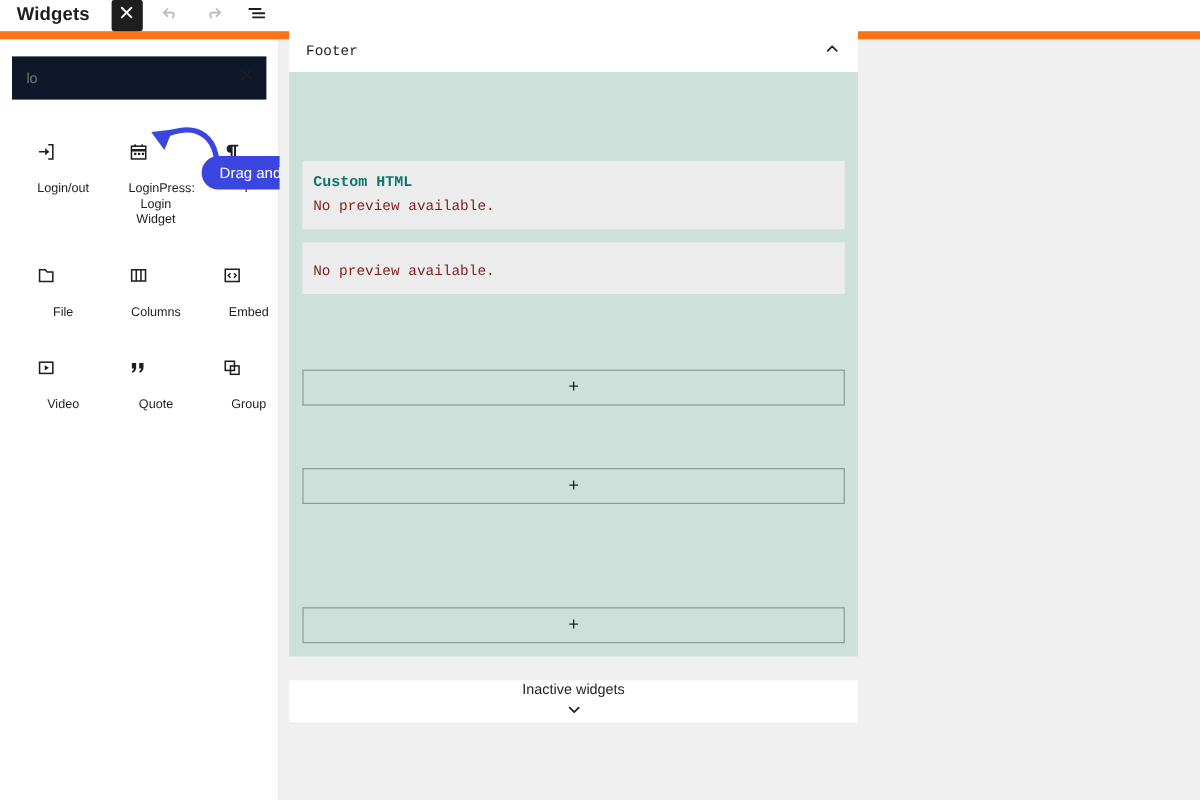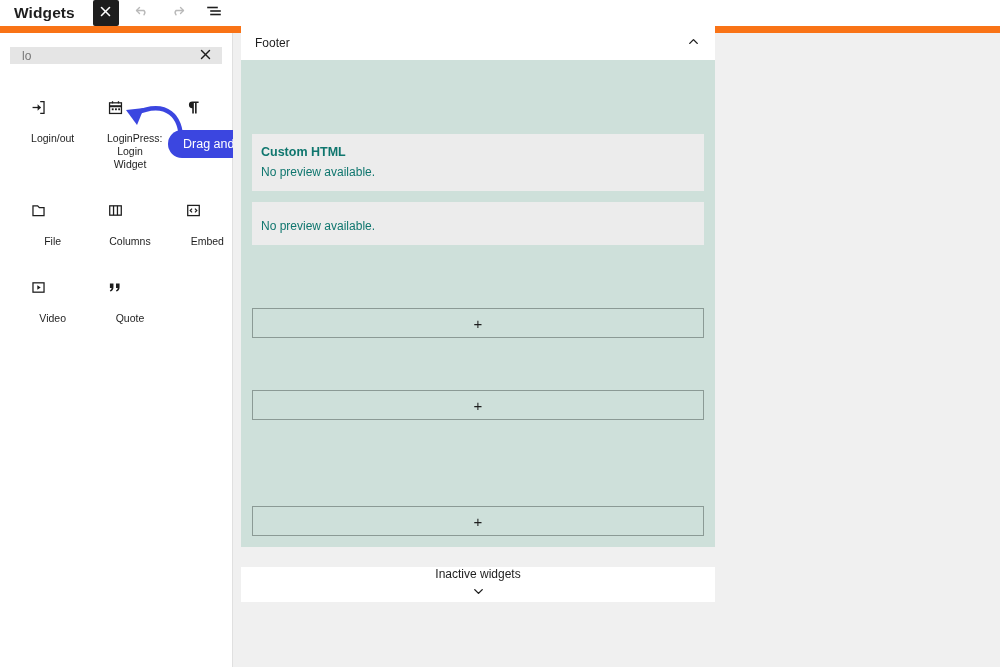--- a/index.html
+++ b/index.html
@@ -38,22 +38,22 @@
   
   #sidebar {
     position: absolute; top: 33px; left: 0;
     width: 233px; height: 634px;
     background: #ffffff;
     border-right: 1px solid #e0e0e0;
   }
   #search-row { padding: 14px 10px 0 10px; }
   #search-wrap {
     position: relative;
-    height: 17px;
-    background: #e5e5e5;
+    height: 36px;
+    background: #0f172a;
     display: flex; align-items: center;
   }
   #search-input {
     border: 0; outline: 0; background: transparent;
     font-family: "Liberation Sans", sans-serif;
     font-size: 12px; color: #757575;
     padding: 0 30px 0 12px;
     width: 100%; height: 100%;
   }
   #search-clear {
@@ -107,36 +107,36 @@
     position: absolute; top: 33px; left: 233px;
     width: 767px; height: 634px;
     background: #f0f0f0;
     overflow: hidden;
   }
 
   .panel {
     position: absolute;
     left: 241px; width: 474px;
   }
-  #footer-panel { top: 25px; }
+  #footer-panel { top: 25px; font-family: Liberation Mono, monospace; }
   .panel-head {
     height: 35px; background: #ffffff;
     display: flex; align-items: center; justify-content: space-between;
     padding: 0 14px;
     font-size: 12px; color: #1e1e1e;
   }
   .panel-body { background: #cee0da; padding: 11px; }
 
   .preview-card {
     background: #ececec;
     padding: 11px 9px 12px 9px;
     margin-bottom: 11px;
   }
   .preview-title { font-size: 12.5px; font-weight: 700; color: #0f766e; }
-  .preview-sub { font-size: 12px; color: #0f766e; margin-top: 6px; }
+  .preview-sub { font-size: 12px; color: #7f1d1d; margin-top: 6px; }
 
   .appender {
     height: 30px;
     border: 1px solid #8b9a95;
     display: flex; align-items: center; justify-content: center;
     font-size: 15px; color: #1e1e1e; line-height: 1;
     background: transparent;
   }
   .spacer-sm { height: 52px; }
   .spacer-lg { height: 86px; }
@@ -290,20 +290,29 @@
         <svg width="17" height="17" viewBox="0 0 20 20" fill="#1e1e1e">
           <path d="M3.4 5.2 h4.2 v4.4 c0 2.6 -1.3 4.2 -3.6 5.2 l-0.7 -1.4
                    c1.4 -0.7 2.1 -1.6 2.1 -2.8 H3.4 Z"></path>
           <path d="M10.6 5.2 h4.2 v4.4 c0 2.6 -1.3 4.2 -3.6 5.2 l-0.7 -1.4
                    c1.4 -0.7 2.1 -1.6 2.1 -2.8 h-2 Z"></path>
         </svg>
       </span>
       <span class="widget-label">Quote</span>
     </div>
 
+    <div class="widget-cell">
+      <span class="widget-icon">
+        <svg width="17" height="17" viewBox="0 0 20 20" fill="none" stroke="#1e1e1e" stroke-width="1.5">
+          <rect x="3.2" y="3.6" width="9" height="9"></rect>
+          <rect x="8.3" y="8.2" width="8.4" height="8.2"></rect>
+        </svg>
+      </span>
+      <span class="widget-label">Group</span>
+    </div>
 
   </div>
 </div>
 
 <svg id="dnd-arrow" viewBox="0 0 112 64">
   <path d="M62 62 C 68 20, 46 8, 16 22" fill="none" stroke="#3b46e0" stroke-width="4.5" stroke-linecap="round"></path>
   <path d="M8 18 L26 16 L19 33 Z" fill="#3b46e0"></path>
 </svg>
 
 <div id="dnd-pill">

